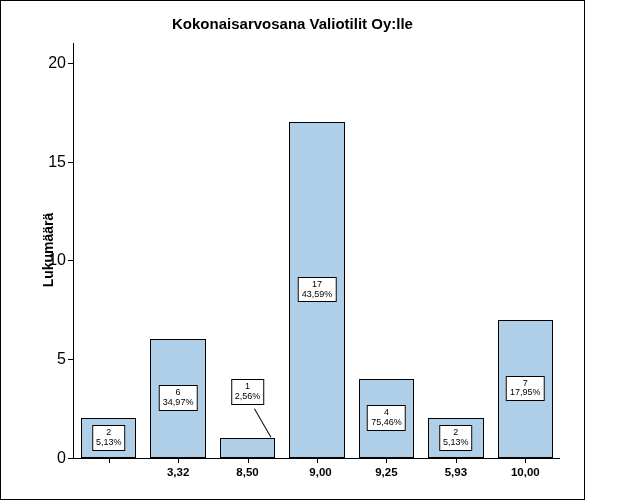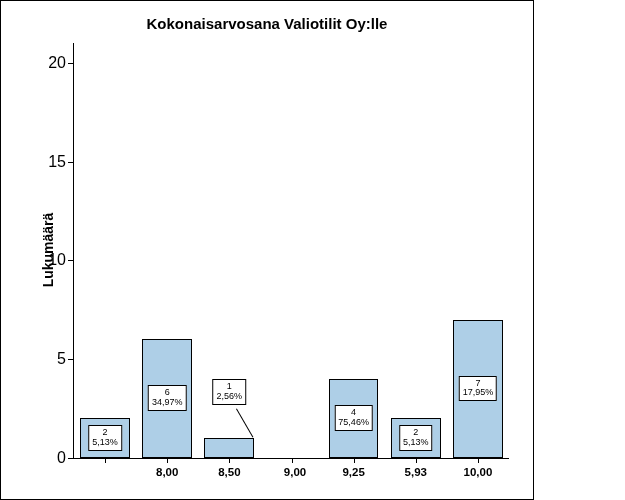--- a/index.html
+++ b/index.html
@@ -1,21 +1,21 @@
 <!DOCTYPE html>
 <html><head>
 <meta charset="utf-8">
 <style>
   body {
     margin: 0;
     font-family: Arial, sans-serif;
     background: #fff;
   }
   .chart-frame {
-    width: 534px;
+    width: 585px;
     height: 500px;
     border: 1px solid #000;
     box-sizing: border-box;
     position: relative;
     background: #fff;
   }
   .title {
     position: absolute;
     top: 14px;
     left: 0;
@@ -123,20 +123,24 @@
         </div>
         <div class="bar-slot" style="left: 14.2857%; width: 14.2857%; height: 100%;">
           <div class="bar" style="height: 28.5714%;"></div>
           <div class="bar-label" style="left: 50%; transform: translateX(-50%); bottom: 11.2857%;"><span>6</span><br><span>34,97%</span></div>
         </div>
         <div class="bar-slot" style="left: 28.5714%; width: 14.2857%; height: 100%;">
           <div class="bar" style="height: 4.7619%;"></div>
           <div class="bar-label" style="left: 50%; bottom: 12.7619%; transform: translateX(-50%);"><span>1</span><br><span>2,56%</span></div>
           <div class="leader" style="left: 60%; top: 88.2381%; height: 8%; transform: rotate(-30deg);"></div>
         </div>
+        <div class="bar-slot" style="left: 42.8571%; width: 14.2857%; height: 100%;">
+          <div class="bar" style="height: 80.9524%;"></div>
+          <div class="bar-label" style="left: 50%; transform: translateX(-50%); bottom: 37.4762%;"><span>17</span><br><span>43,59%</span></div>
+        </div>
         <div class="bar-slot" style="left: 57.1429%; width: 14.2857%; height: 100%;">
           <div class="bar" style="height: 19.0476%;"></div>
           <div class="bar-label" style="left: 50%; transform: translateX(-50%); bottom: 6.52381%;"><span>4</span><br><span>75,46%</span></div>
         </div>
         <div class="bar-slot" style="left: 71.4286%; width: 14.2857%; height: 100%;">
           <div class="bar" style="height: 9.52381%;"></div>
           <div class="bar-label" style="left: 50%; transform: translateX(-50%); bottom: 1.7619%;"><span>2</span><br><span>5,13%</span></div>
         </div>
         <div class="bar-slot" style="left: 85.7143%; width: 14.2857%; height: 100%;">
           <div class="bar" style="height: 33.3333%;"></div>
@@ -149,21 +153,21 @@
       <div class="ytick-label" style="top: 76.1905%;">5</div>
       <div class="ytick-line" style="top: 52.381%;"></div>
       <div class="ytick-label" style="top: 52.381%;">10</div>
       <div class="ytick-line" style="top: 28.5714%;"></div>
       <div class="ytick-label" style="top: 28.5714%;">15</div>
       <div class="ytick-line" style="top: 4.7619%;"></div>
       <div class="ytick-label" style="top: 4.7619%;">20</div>
       <div class="xtick-mark" style="left: 7.14286%;"></div>
       <div class="xtick" style="left: 7.14286%; margin-top: 39px;">7,00</div>
       <div class="xtick-mark" style="left: 21.4286%;"></div>
-      <div class="xtick" style="left: 21.4286%;">8,00</div>
+      <div class="xtick" style="left: 21.4286%;">3,32</div>
       <div class="xtick-mark" style="left: 35.7143%;"></div>
       <div class="xtick" style="left: 35.7143%;">8,50</div>
       <div class="xtick-mark" style="left: 50%;"></div>
       <div class="xtick" style="left: 50%; padding-left: 7px;">9,00</div>
       <div class="xtick-mark" style="left: 64.2857%;"></div>
       <div class="xtick" style="left: 64.2857%; text-align: right;">9,25</div>
       <div class="xtick-mark" style="left: 78.5714%;"></div>
       <div class="xtick" style="left: 78.5714%;">5,93</div>
       <div class="xtick-mark" style="left: 92.8571%;"></div>
       <div class="xtick" style="left: 92.8571%;">10,00</div>

